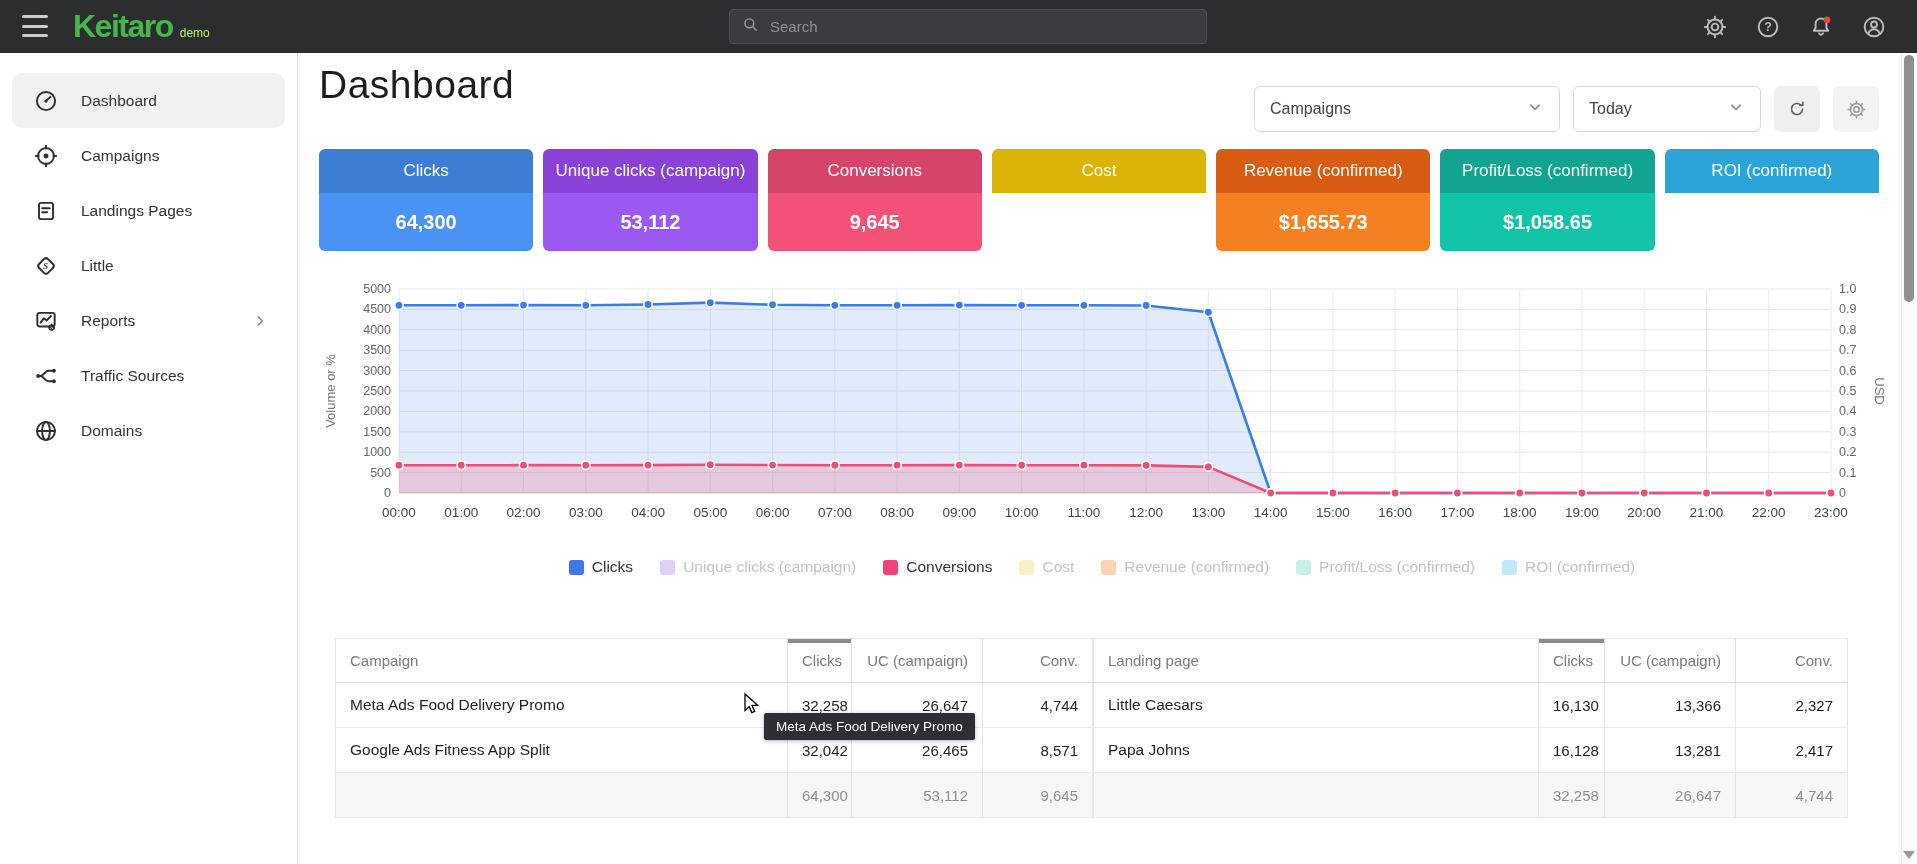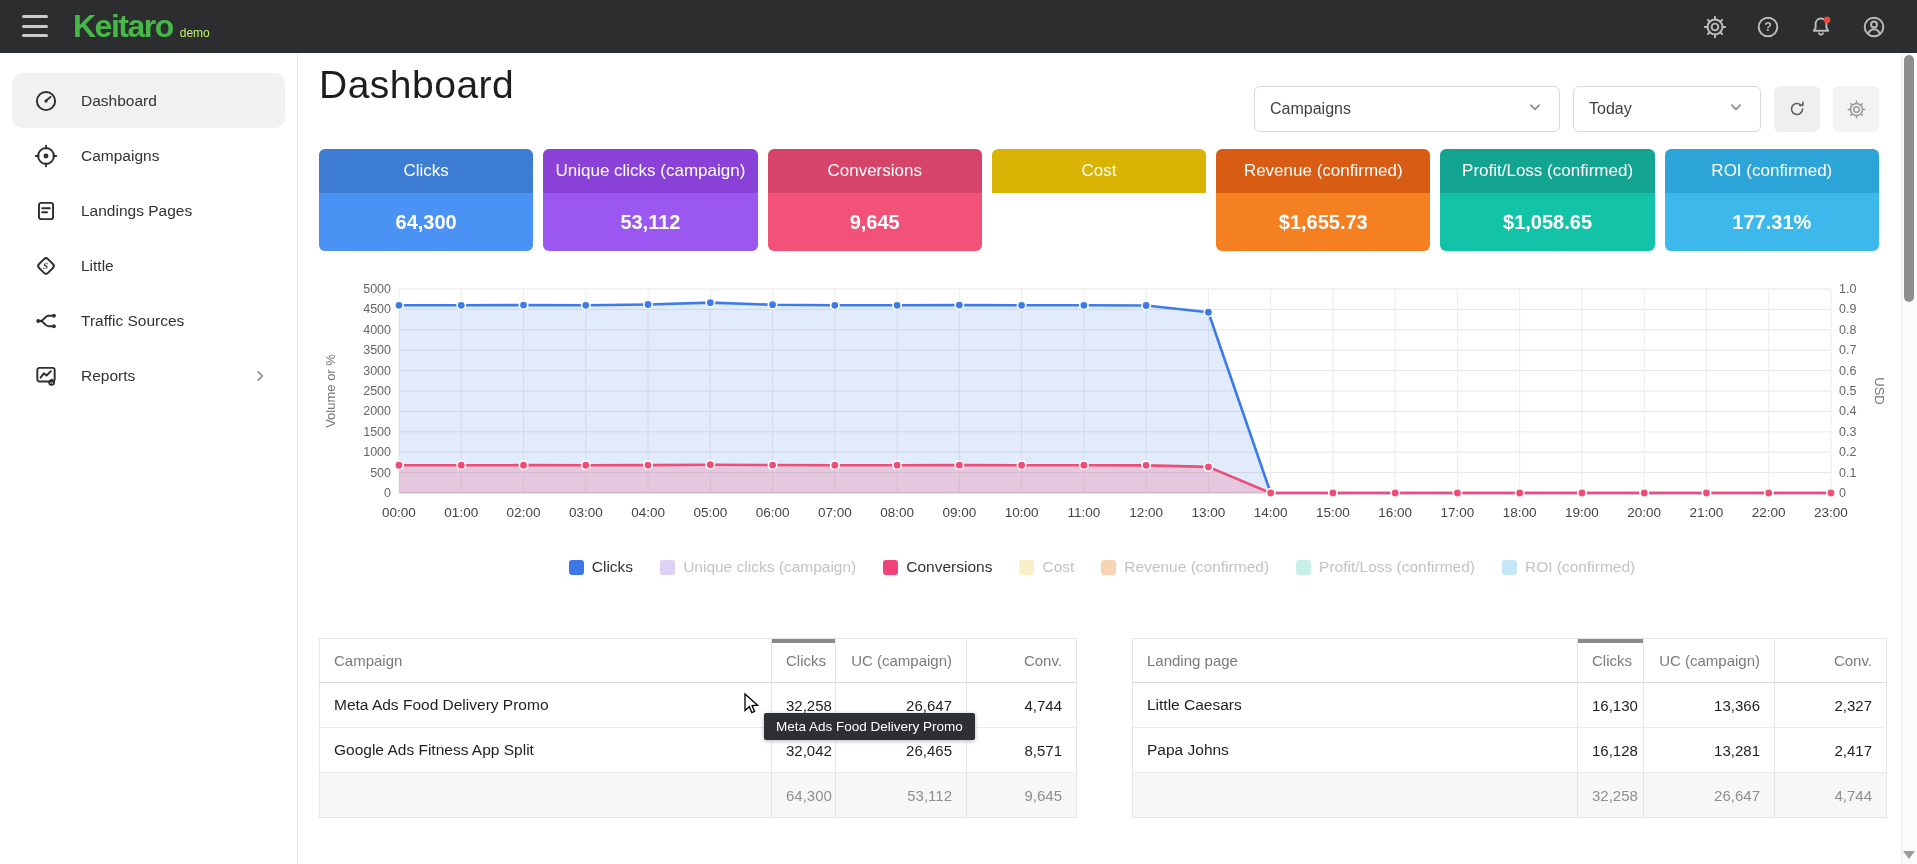--- a/index.html
+++ b/index.html
@@ -48,21 +48,21 @@
 
   
   .legend { position:absolute; top:505px; left:20px; width:1566px; display:flex; justify-content:center; align-items:center; gap:27px; }
   .leg-item { display:flex; align-items:center; gap:8px; cursor:pointer; }
   .leg-swatch { width:15px; height:15px; border-radius:3px; flex:none; }
   .leg-label { font-size:15.5px; }
   .leg-on  .leg-label { color:#333333; }
   .leg-off .leg-label { color:#c3c3c3; }
 
   
-  .tables { position:absolute; top:585px; left:20px; display:flex; gap:55px; }
+  .tables { position:absolute; top:585px; left:36px; display:flex; }
   table.kt { border-collapse:collapse; table-layout:fixed; border:1px solid #e7e7e7; }
   table.kt th, table.kt td { font-weight:normal; font-size:15px; padding:0 14px; height:45px; background:#fff; }
   table.kt thead th { color:#7a7a7a; border-bottom:1px solid #dcdcdc; height:44px; text-align:left; position:relative; cursor:pointer; }
   table.kt thead th.num { text-align:right; border-left:1px solid #e3e3e3; }
   table.kt thead th.sorted::before { content:""; position:absolute; top:0; left:0; right:0; height:4px; background:#8a8a8a; }
   table.kt tbody td { color:#1f1f1f; font-size:15.5px; border-bottom:1px solid #ececec; }
   table.kt tbody td.num { text-align:right; border-left:1px solid #e8e8e8; font-size:15px; }
   table.kt tbody tr { cursor:pointer; }
   table.kt tfoot td { background:#f7f7f7; color:#8f8f8f; text-align:right; border-left:1px solid #e3e3e3; }
   table.kt tfoot td:first-child { border-left:none; }
@@ -83,20 +83,27 @@
 
   <header class="topbar">
     <div class="hamburger">
         <span></span>
         <span></span>
         <span></span>
       </div>
     <div class="logo">
       <span class="logo-text">Keitaro</span>
       <span class="logo-badge">demo</span>
+    </div>
+    <div class="searchbox">
+      <span id="search-icon-slot"><svg width="19" height="19" viewBox="0 0 24 24" fill="none" stroke="#9a9c9e" stroke-width="1.8" stroke-linecap="round" stroke-linejoin="round">
+            <circle cx="10.5" cy="10.5" r="5.6"></circle>
+            <path d="M14.9 14.9 L19.2 19.2"></path>
+          </svg></span>
+      <input placeholder="Search" style="">
     </div>
     <div class="topbar-icons" id="topbar-icons">
         <div class="tb-icon"><svg width="26" height="26" viewBox="0 0 24 24" fill="none" stroke="#b9bbbd" stroke-width="1.8" stroke-linecap="round" stroke-linejoin="round">
             <circle cx="12" cy="12" r="3.1"></circle>
             <circle cx="12" cy="12" r="6.9"></circle>
             <path d="M12 5.1 V2.6 M12 18.9 V21.4 M5.1 12 H2.6 M18.9 12 H21.4 M7.1 7.1 L5.4 5.4 M16.9 16.9 L18.6 18.6 M16.9 7.1 L18.6 5.4 M7.1 16.9 L5.4 18.6"></path>
           </svg></div>
         <div class="tb-icon"><svg width="26" height="26" viewBox="0 0 24 24" fill="none" stroke="#b9bbbd" stroke-width="1.8" stroke-linecap="round" stroke-linejoin="round">
             <circle cx="12" cy="12" r="8.6"></circle>
             <text x="12" y="16" text-anchor="middle" font-size="11.5" font-weight="bold" fill="#b9bbbd" stroke="none" font-family="Liberation Sans, sans-serif">?</text>
@@ -142,39 +149,47 @@
         <span class="s-icon"><svg width="26" height="26" viewBox="0 0 24 24" fill="none" stroke="#2f2f2f" stroke-width="1.8" stroke-linecap="round" stroke-linejoin="round">
             <g transform="rotate(45 12 12)">
               <rect x="6.2" y="6.2" width="11.6" height="11.6" rx="2.6"></rect>
             </g>
             <text x="11.6" y="15" text-anchor="middle" font-size="8.5" font-style="italic" font-weight="bold" fill="#2f2f2f" stroke="none" font-family="Liberation Serif, serif">S</text>
           </svg></span>
         <span class="s-label">Little</span>
       </div>
       <div class="side-item">
         <span class="s-icon"><svg width="26" height="26" viewBox="0 0 24 24" fill="none" stroke="#2f2f2f" stroke-width="1.8" stroke-linecap="round" stroke-linejoin="round">
+            <rect x="4" y="4.5" width="16" height="12.5" rx="2"></rect>
+            <path d="M7 13.5 L10 9.5 L12.5 11.5 L16.5 7.5"></path>
+            <circle cx="17.2" cy="18" r="2.3" stroke-width="1.5"></circle>
+            <path d="M17.2 14.9v1 M17.2 19.1v1 M14.7 18h1 M18.7 18h1" stroke-width="1.3"></path>
+          </svg></span>
+        <span class="s-label">Reports</span>
+        <span class="s-chev"><svg width="22" height="22" viewBox="0 0 24 24" fill="none" stroke="#8b8b8b" stroke-width="1.8" stroke-linecap="round" stroke-linejoin="round">
+            <path d="M10 7.5 L14.6 12 L10 16.5"></path>
+          </svg></span>
+      </div>
+      <div class="side-item">
+        <span class="s-icon"><svg width="26" height="26" viewBox="0 0 24 24" fill="none" stroke="#2f2f2f" stroke-width="1.8" stroke-linecap="round" stroke-linejoin="round">
             <circle cx="4.8" cy="12" r="1.8" fill="#2f2f2f" stroke="none"></circle>
             <path d="M6.6 12c3.9 0 3.9-4.8 7.8-4.8h3"></path>
             <path d="M6.6 12c3.9 0 3.9 4.8 7.8 4.8h3"></path>
             <circle cx="19.3" cy="7.2" r="1.8" fill="#2f2f2f" stroke="none"></circle>
             <circle cx="19.3" cy="16.8" r="1.8" fill="#2f2f2f" stroke="none"></circle>
           </svg></span>
         <span class="s-label">Traffic Sources</span>
       </div>
       <div class="side-item">
         <span class="s-icon"><svg width="26" height="26" viewBox="0 0 24 24" fill="none" stroke="#2f2f2f" stroke-width="1.8" stroke-linecap="round" stroke-linejoin="round">
-            <rect x="4" y="4.5" width="16" height="12.5" rx="2"></rect>
-            <path d="M7 13.5 L10 9.5 L12.5 11.5 L16.5 7.5"></path>
-            <circle cx="17.2" cy="18" r="2.3" stroke-width="1.5"></circle>
-            <path d="M17.2 14.9v1 M17.2 19.1v1 M14.7 18h1 M18.7 18h1" stroke-width="1.3"></path>
-          </svg></span>
-        <span class="s-label">Reports</span>
-        <span class="s-chev"><svg width="22" height="22" viewBox="0 0 24 24" fill="none" stroke="#8b8b8b" stroke-width="1.8" stroke-linecap="round" stroke-linejoin="round">
-            <path d="M10 7.5 L14.6 12 L10 16.5"></path>
-          </svg></span>
+            <circle cx="12" cy="12" r="8.3"></circle>
+            <ellipse cx="12" cy="12" rx="3.6" ry="8.3"></ellipse>
+            <path d="M3.7 12 H20.3"></path>
+          </svg></span>
+        <span class="s-label">Domains</span>
       </div>
     </nav>
 
   <main class="content">
     <h1 class="page-title">Dashboard</h1>
 
     <div class="filters">
       <div class="select select-campaigns">
         <span>Campaigns</span>
         <span class="sel-chev"><svg width="22" height="22" viewBox="0 0 24 24" fill="none" stroke="#8b8b8b" stroke-width="1.8" stroke-linecap="round" stroke-linejoin="round">
@@ -221,21 +236,20 @@
         <div class="card">
           <div class="card-h" style="background:#d85c14">Revenue (confirmed)</div>
           <div class="card-v" style="background:#f58021">$1,655.73</div>
         </div>
         <div class="card">
           <div class="card-h" style="background:#13a391">Profit/Loss (confirmed)</div>
           <div class="card-v" style="background:#12c3a7">$1,058.65</div>
         </div>
         <div class="card">
           <div class="card-h" style="background:#2da4d8">ROI (confirmed)</div>
-          <div class="card-v" style="background:#3cb8ea">177.31%</div>
         </div>
       </div>
 
     <div class="chart" id="chart"><svg width="1566" height="252" viewBox="0 0 1566 252" font-family="Liberation Sans, sans-serif">
           <line x1="80" y1="214" x2="1512" y2="214" stroke="#c9c9c9" stroke-width="1"></line>
           <text x="72" y="218" text-anchor="end" font-size="12.5" fill="#666">0</text>
           <text x="1520" y="218" text-anchor="start" font-size="12.5" fill="#666">0</text>
           <line x1="80" y1="193.6" x2="1512" y2="193.6" stroke="#e7e7e7" stroke-width="1"></line>
           <text x="72" y="197.6" text-anchor="end" font-size="12.5" fill="#666">500</text>
           <text x="1520" y="197.6" text-anchor="start" font-size="12.5" fill="#666">0.1</text>

